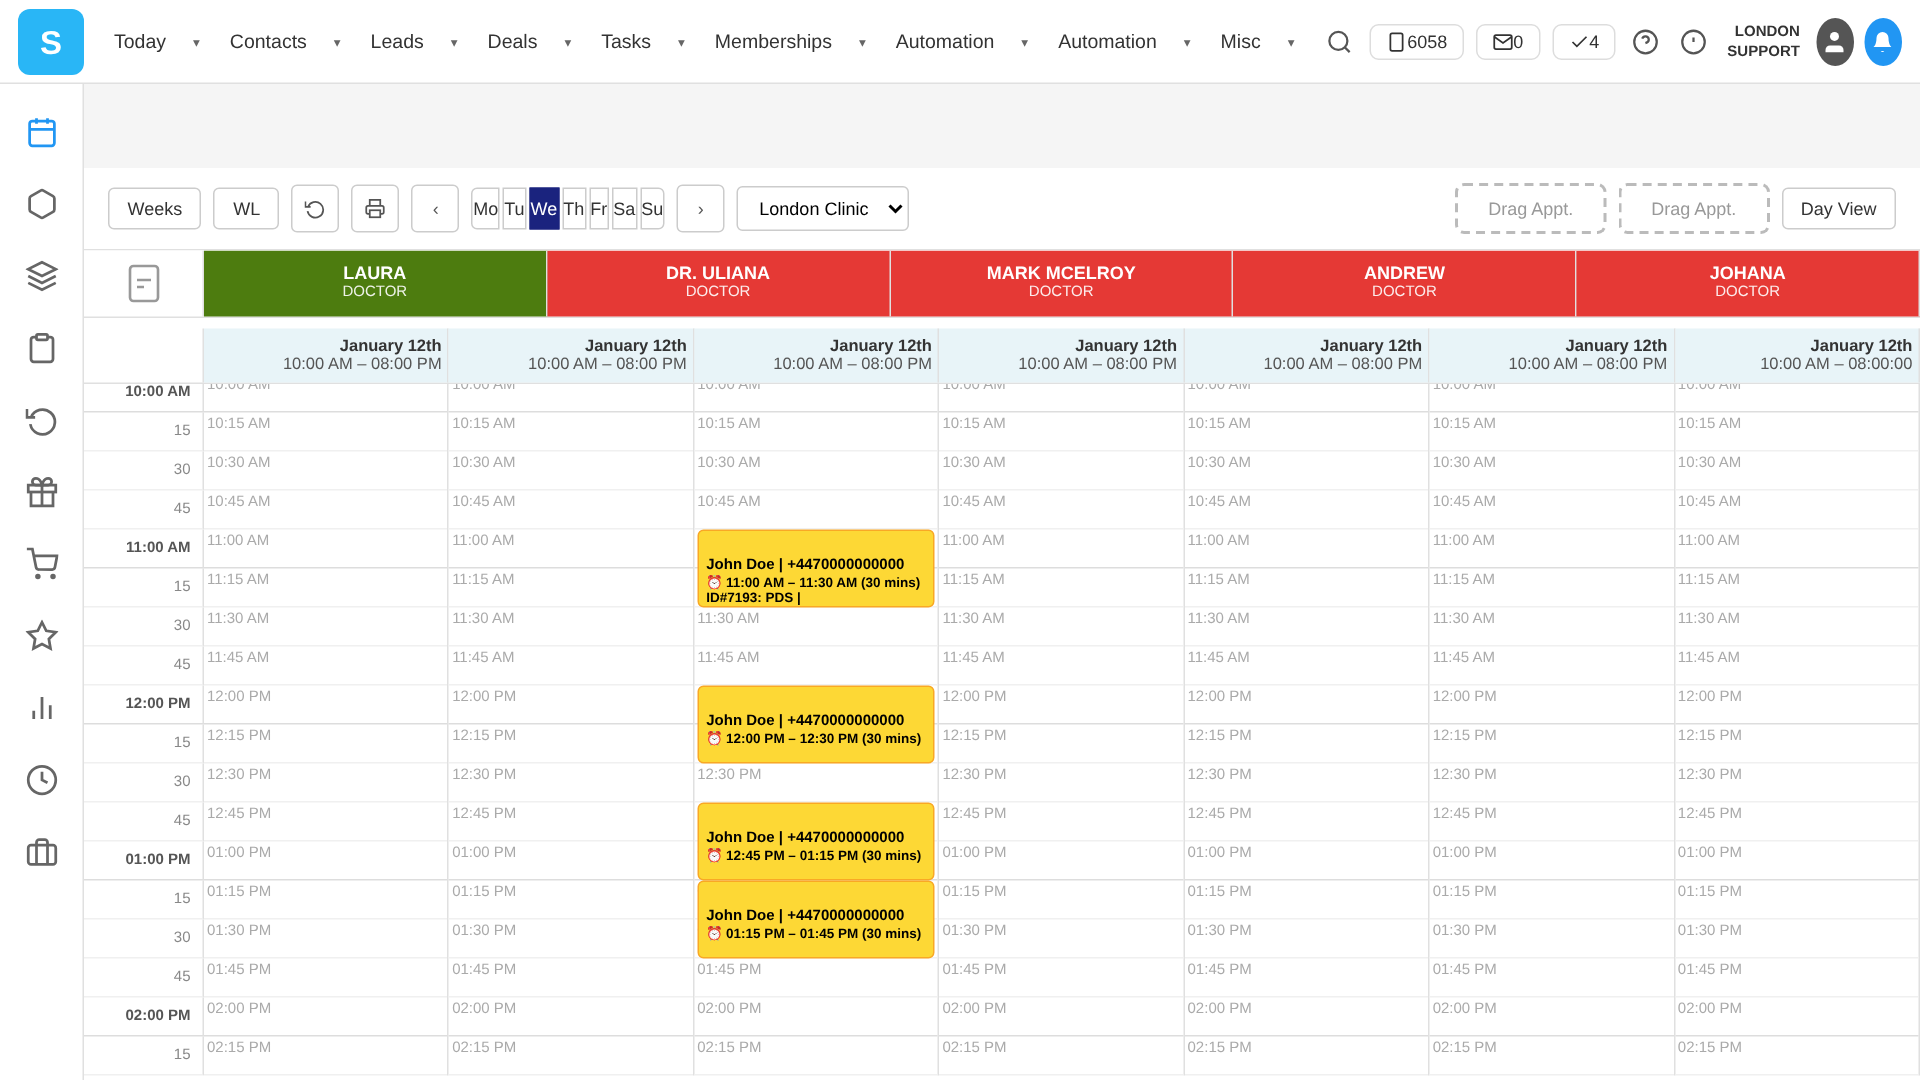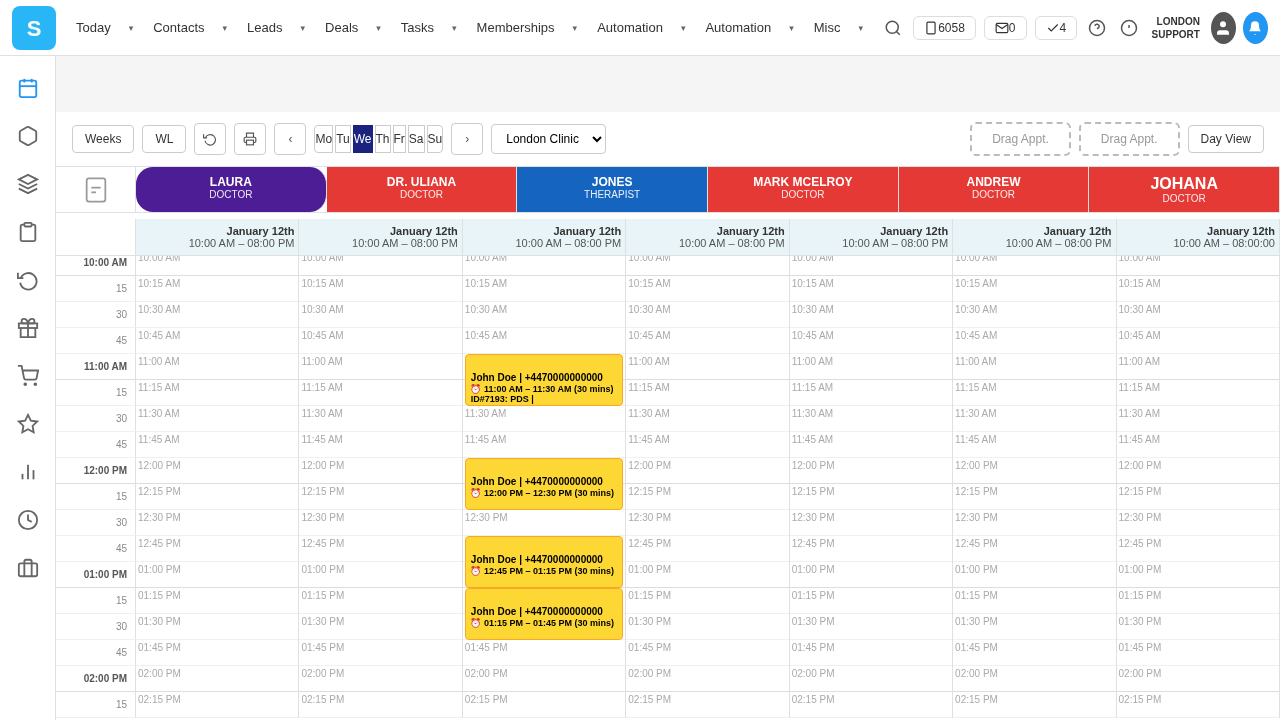--- a/index.html
+++ b/index.html
@@ -373,42 +373,38 @@
 
       <div class="doctors-row">
         <div class="time-col-header" style="display:flex;align-items:center;justify-content:center;padding:8px;">
           <svg width="28" height="28" viewBox="0 0 24 24" fill="none" stroke="#999" stroke-width="1.5">
               <rect x="4" y="2" width="16" height="20" rx="2"></rect>
               <line x1="8" y1="10" x2="16" y2="10"></line>
               <line x1="8" y1="14" x2="12" y2="14"></line>
             </svg>
         </div>
 
-        <div class="doctor-col" style="background:#4c1d95;border-radius:17px;">
+        <div class="doctor-col" style="background:#4d7c0f;">
           <div style="font-size:12px;font-weight:800;">LAURA</div>
           <div style="font-size:10px;font-weight:400;opacity:0.9;">DOCTOR</div>
         </div>
         <div class="doctor-col" style="background:#e53935;">
           <div style="font-size:12px;font-weight:800;">Dr. Uliana</div>
           <div style="font-size:10px;font-weight:400;opacity:0.9;">DOCTOR</div>
         </div>
-        <div class="doctor-col" style="background:#1565C0;">
-          <div style="font-size:12px;font-weight:800;">Jones</div>
-          <div style="font-size:10px;font-weight:400;opacity:0.9;">THERAPIST</div>
-        </div>
         <div class="doctor-col" style="background:#e53935;">
           <div style="font-size:12px;font-weight:800;">Mark McElroy</div>
           <div style="font-size:10px;font-weight:400;opacity:0.9;">DOCTOR</div>
         </div>
         <div class="doctor-col" style="background:#e53935;">
           <div style="font-size:12px;font-weight:800;">Andrew</div>
           <div style="font-size:10px;font-weight:400;opacity:0.9;">DOCTOR</div>
         </div>
         <div class="doctor-col" style="background:#e53935;">
-          <div style="font-size:16px;font-weight:800;">JOHANA</div>
+          <div style="font-size:12px;font-weight:800;">JOHANA</div>
           <div style="font-size:10px;font-weight:400;opacity:0.9;">DOCTOR</div>
         </div>
       </div>
 
       <div class="dates-row">
         <div class="time-col-date"></div>
         <div class="date-cell">
           <div class="date-title">January 12th</div>
           <div>10:00 AM – 08:00 PM</div>
         </div>

